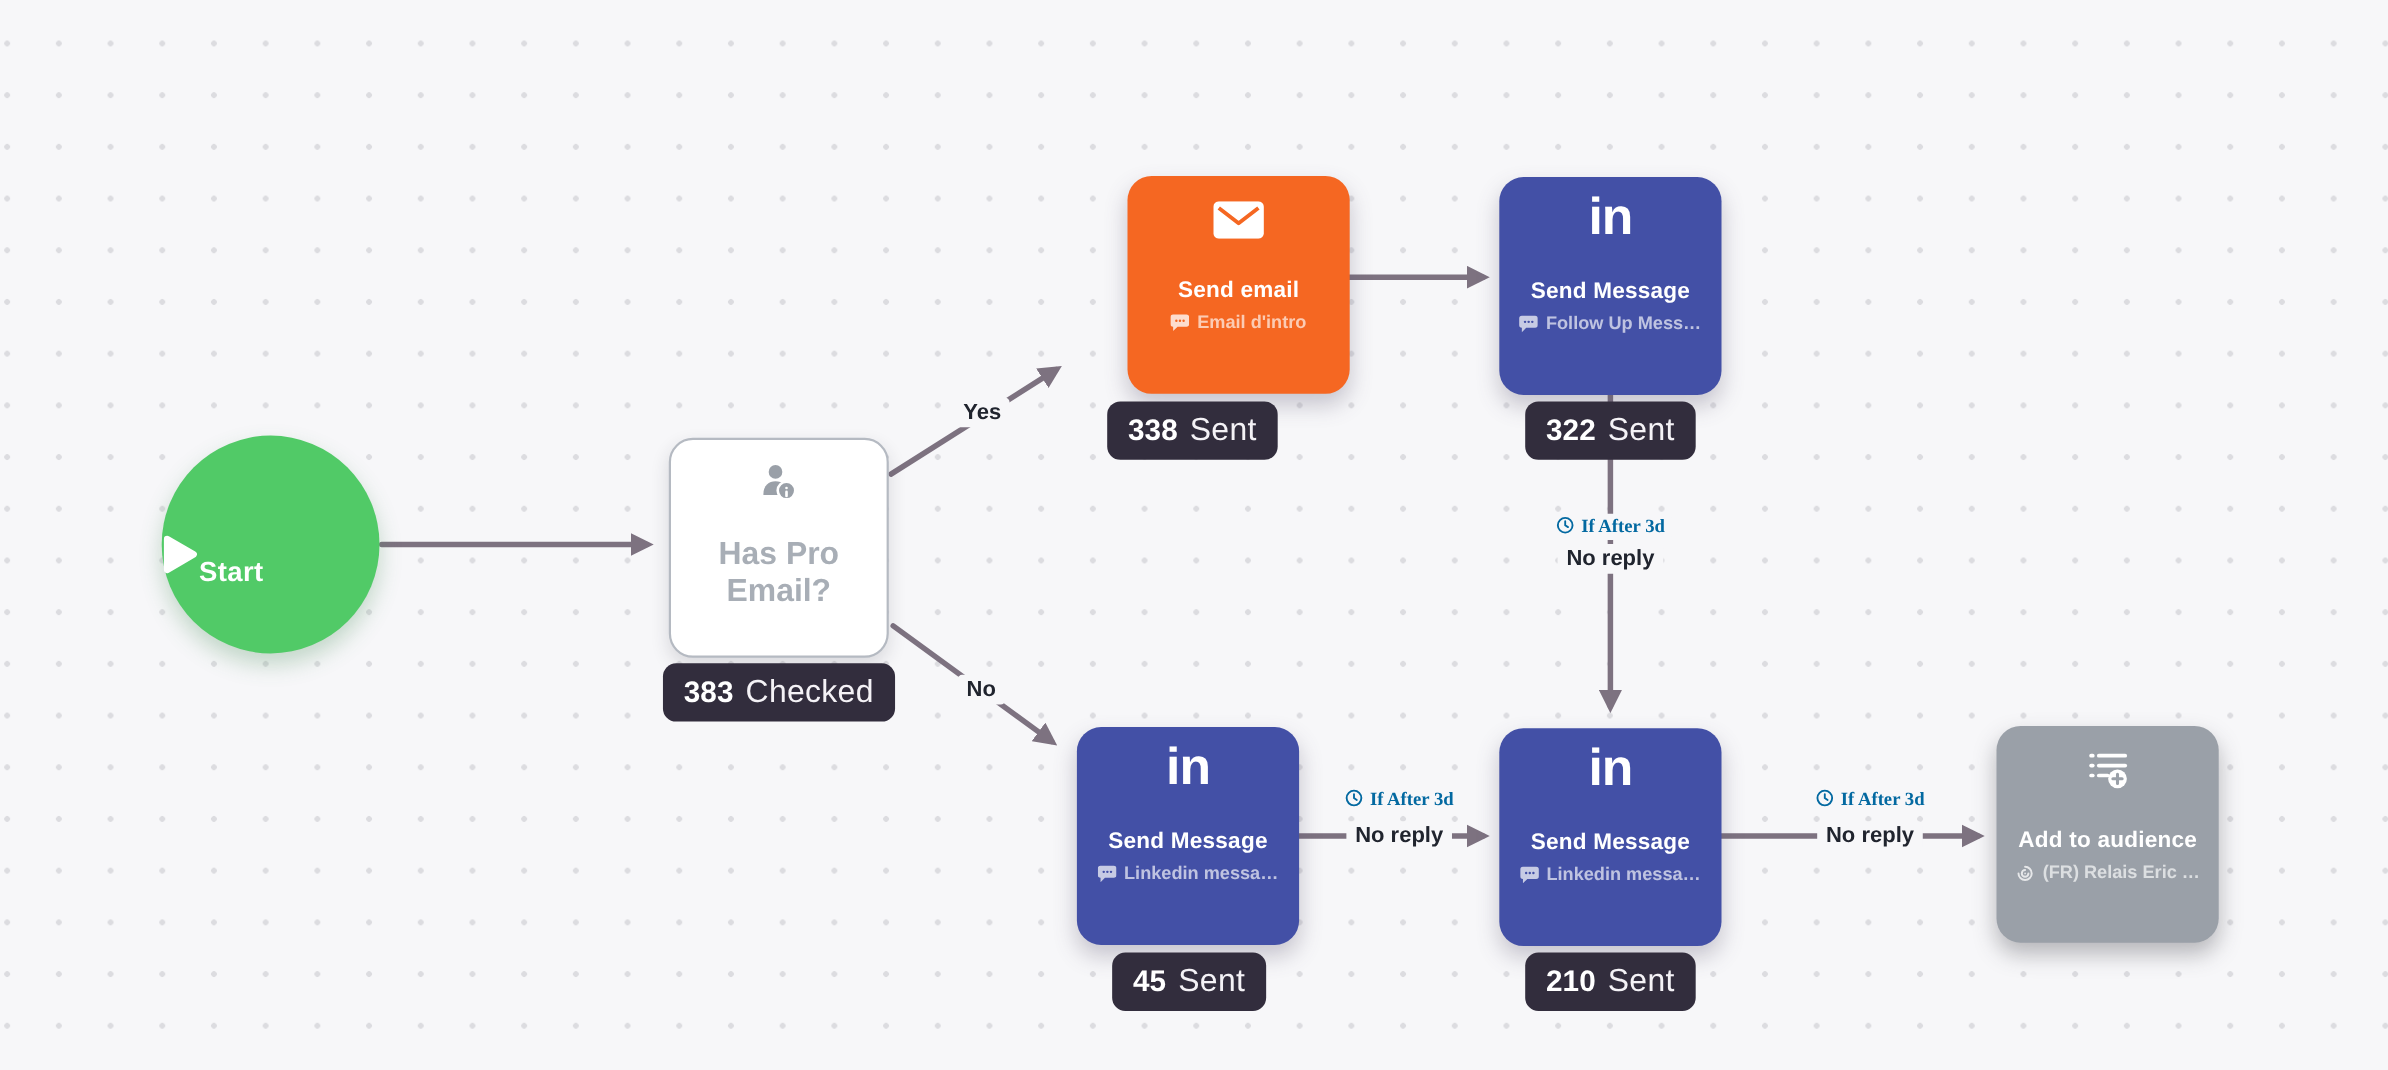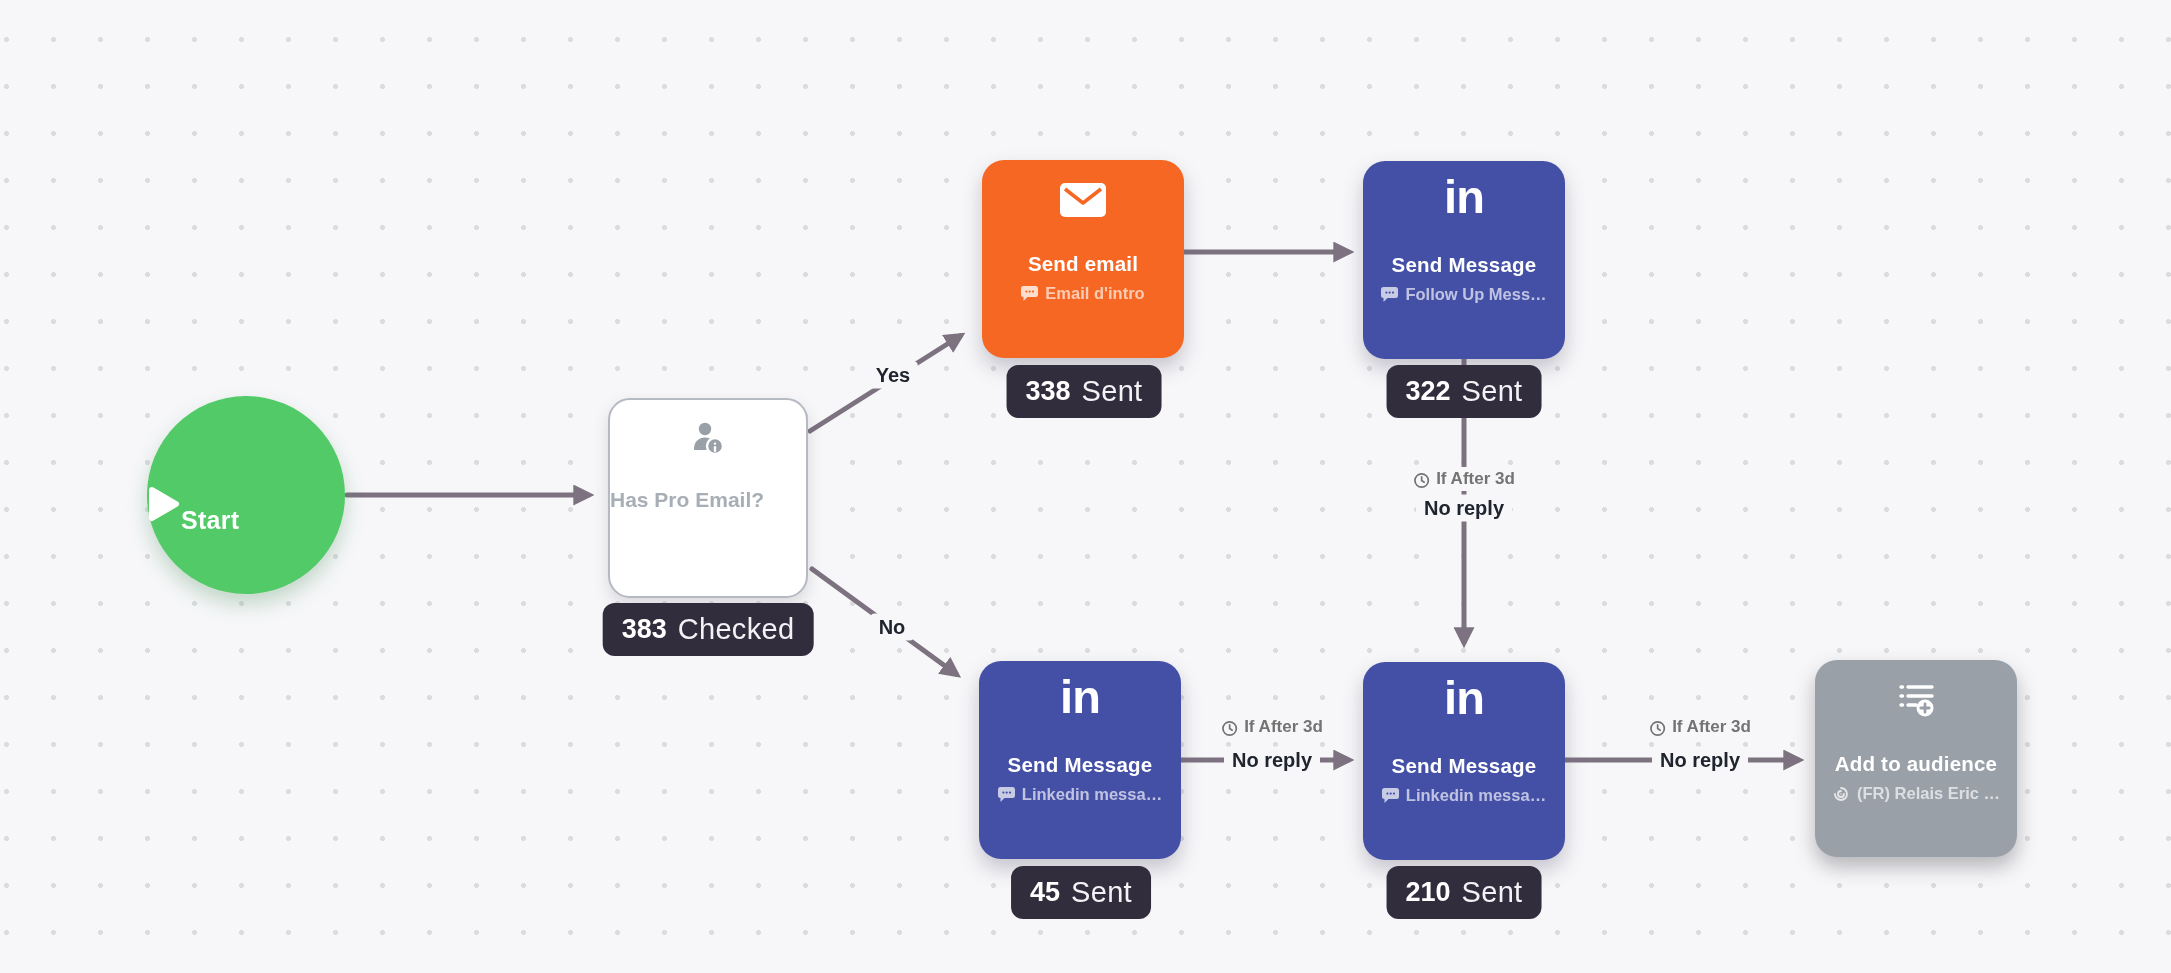--- a/index.html
+++ b/index.html
@@ -15,40 +15,40 @@
   svg.edges path.wire{stroke:var(--edge,#7d7280);stroke-width:5;fill:none;stroke-linecap:round;}
   svg.edges marker path{fill:var(--edge,#7d7280);}
 
   
   .node{position:absolute;box-sizing:border-box;}
   .card{
     width:202px;height:198px;border-radius:22px;
     box-shadow:0 10px 20px rgba(85,80,105,.30);
     cursor:pointer;
   }
-  .card.orange{background:var(--email-orange,#f56722);}
+  .card.orange{background:var(--email-orange,#f56722);margin-left:43px;}
   .card.indigo{background:var(--linkedin-indigo,#4350a6);}
   .card.gray{background:var(--audience-gray,#9aa0a8);box-shadow:0 10px 20px rgba(60,60,70,.35);}
   .card.white{
     background:#fff;border:2px solid #b5bac2;
     box-shadow:0 7px 16px rgba(40,40,60,.14);
   }
   .node-icon{position:absolute;top:18px;left:0;right:0;height:44px;
     display:flex;justify-content:center;align-items:center;}
   .li-logo{position:absolute;top:6px;left:0;right:0;height:60px;text-align:center;
     font-size:47px;font-weight:800;color:#fff;letter-spacing:-1px;line-height:60px;}
   .node-title{position:absolute;top:92px;left:0;width:100%;text-align:center;
     font-size:20.5px;font-weight:700;color:#fff;letter-spacing:.2px;}
   .node-subtitle{position:absolute;top:124px;left:0;width:100%;
     display:flex;justify-content:center;align-items:center;gap:7px;
     font-size:16.5px;font-weight:700;color:rgba(255,255,255,.66);}
   .node-subtitle .sub-text{max-width:160px;white-space:nowrap;overflow:hidden;}
 
-  .cond-title{position:absolute;top:88px;left:0;width:100%;text-align:left;
-    font-size:21px;font-weight:700;color:#a8aeb6;}
+  .cond-title{position:absolute;top:88px;left:0;width:100%;text-align:center;
+    font-size:29px;font-weight:700;color:#a8aeb6;}
 
   .circle{
     width:198px;height:198px;border-radius:50%;
     background:var(--start-green,#51ca67);
     box-shadow:0 10px 20px rgba(70,140,85,.30);
     display:flex;align-items:center;
     padding-top:18px;cursor:pointer;
   }
   .circle .start-title{margin-top:33px;font-size:25px;font-weight:700;color:#fff;letter-spacing:.3px;}
 
@@ -59,23 +59,23 @@
     height:53px;padding:0 19px;border-radius:12px;
     background:var(--badge-dark,#322d3d);white-space:nowrap;
   }
   .badge .num{font-size:27px;font-weight:800;color:#fff;}
   .badge .lbl{font-size:29px;font-weight:400;color:#f4f2f6;letter-spacing:.3px;text-align:center;}
 
   
   .edge-label{position:absolute;transform:translate(-50%,-50%);white-space:nowrap;}
   .lbl-dark{font-size:20px;font-weight:700;color:#20242e;
     background:#f7f7f9;padding:2px 8px;border-radius:4px;}
-  .lbl-gray{font-size:17px;font-weight:700;color:#737373;
-    display:flex;align-items:flex-end;gap:6px;
-    background:#f7f7f9;padding:2px 6px;border-radius:4px;}
+  .lbl-gray{font-size:17px;font-weight:700;color:#0369a1;
+    display:flex;align-items:flex-start;gap:6px;
+    background:#f7f7f9;padding:2px 6px;border-radius:4px;font-family:Liberation Serif, serif;}
   .lbl-gray svg{flex:0 0 auto;}
 </style>
 </head>
 <body>
 
 <div class="canvas">
 
   <svg class="edges" width="2171" height="973">
     <defs>
       <marker id="arw" viewBox="0 0 10 10" refX="7" refY="5" markerWidth="4.2" markerHeight="4.2" orient="auto">

